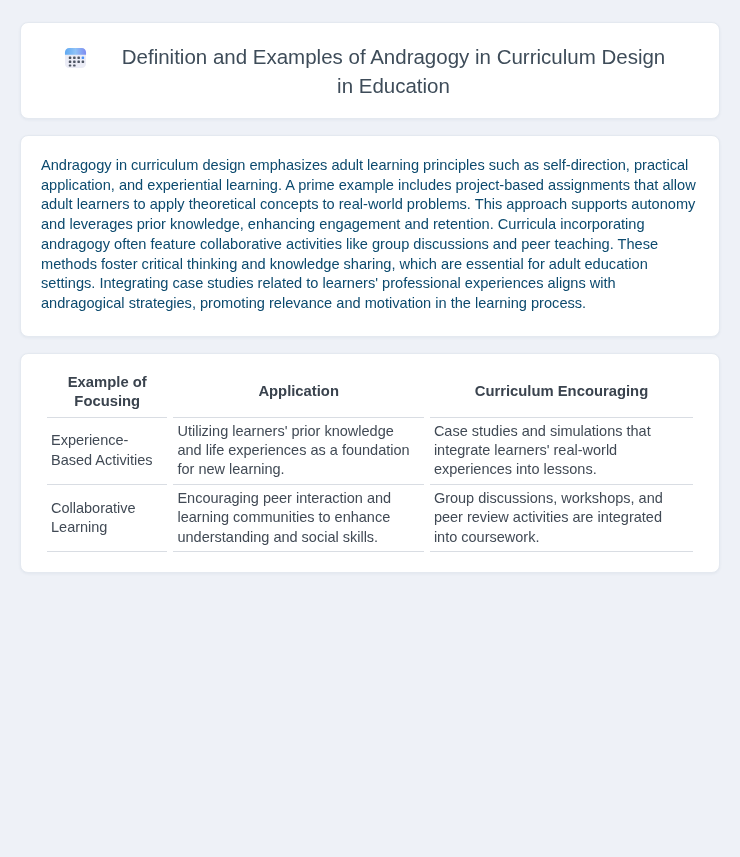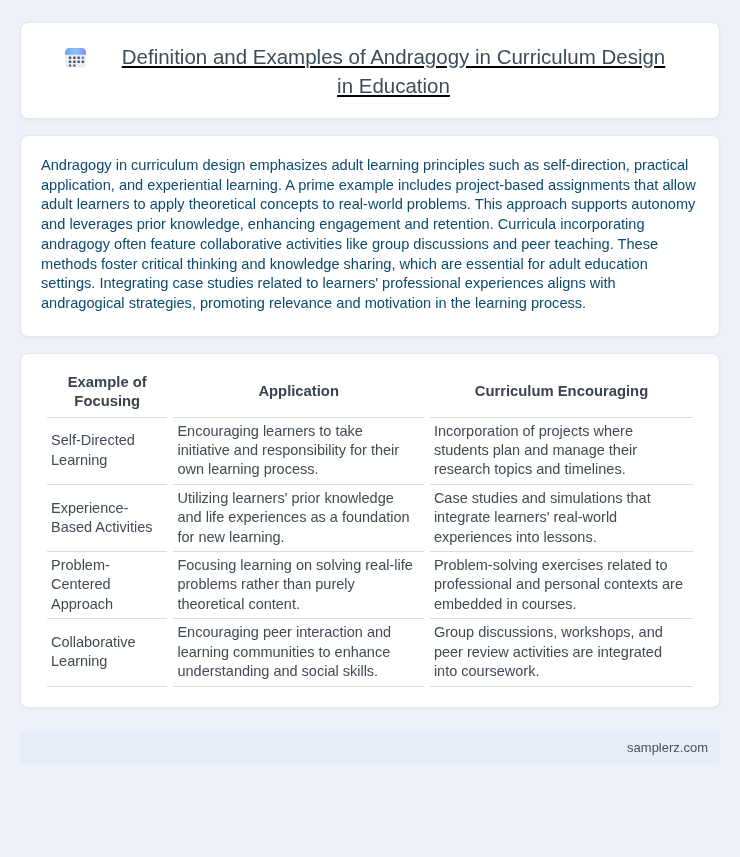--- a/index.html
+++ b/index.html
@@ -15,21 +15,20 @@
     border: 1px solid #e4e9f0;
     border-radius: 8px;
     box-shadow: 0 1px 3px rgba(40,60,100,0.06);
   }
   
   .header-card {
     padding: 19px 24px 18px 24px;
     margin-bottom: 16px;
     display: flex;
     justify-content: center;
-    text-decoration: underline;
   }
   .header-inner {
     display: flex;
     align-items: flex-start;
     gap: 24px;
   }
   .cal-icon { flex: 0 0 auto; margin-top: 4px; }
   h1.page-title {
     font-size: 20.5px;
     line-height: 29px;
@@ -145,40 +144,27 @@
         </colgroup>
       <thead>
         <tr>
           <th>Example of Focusing</th>
           <th>Application</th>
           <th>Curriculum Encouraging</th>
         </tr>
       </thead>
       <tbody>
           <tr>
-            <td>Self-Directed Learning</td>
-            <td>Encouraging learners to take initiative and responsibility for their own learning process.</td>
-            <td>Incorporation of projects where students plan and manage their research topics and timelines.</td>
-          </tr>
-          <tr>
             <td>Experience-Based Activities</td>
             <td>Utilizing learners' prior knowledge and life experiences as a foundation for new learning.</td>
             <td>Case studies and simulations that integrate learners' real-world experiences into lessons.</td>
-          </tr>
-          <tr>
-            <td>Problem-Centered Approach</td>
-            <td>Focusing learning on solving real-life problems rather than purely theoretical content.</td>
-            <td>Problem-solving exercises related to professional and personal contexts are embedded in courses.</td>
           </tr>
           <tr>
             <td>Collaborative Learning</td>
             <td>Encouraging peer interaction and learning communities to enhance understanding and social skills.</td>
             <td>Group discussions, workshops, and peer review activities are integrated into coursework.</td>
           </tr>
         </tbody>
     </table>
   </div>
 
-  <div class="footer-bar">
-    <span class="site">samplerz.com</span>
-  </div>
 
 </div>
 
 </body></html>

